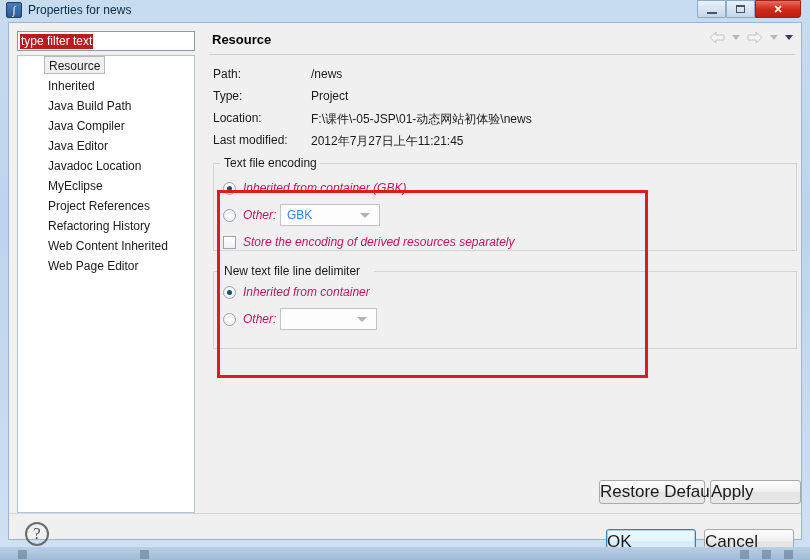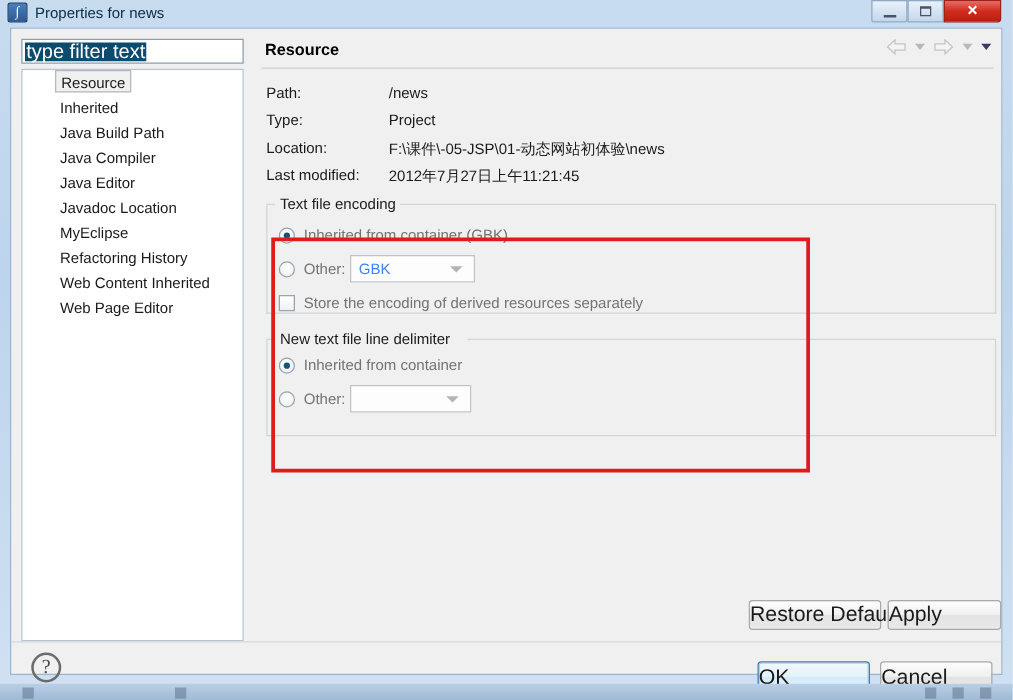--- a/index.html
+++ b/index.html
@@ -114,23 +114,23 @@
     width: 178px;
     height: 20px;
     border: 1px solid #8b9bab;
     background: #ffffff;
     box-sizing: border-box;
     padding: 0;
   }
   #filter-text {
     display: inline-block;
     margin: 2px 10px 0 2px;
-    background: #0c4a6e;
+    background: #b91c1c;
     color: #ffffff;
-    font-size: 16px;
+    font-size: 12px;
     line-height: 15px;
     padding: 0 1px;
     white-space: nowrap;
   }
   #tree {
     position: absolute;
     left: 8px; top: 32px;
     width: 178px;
     height: 458px;
     background: #ffffff;
@@ -262,21 +262,22 @@
   .checkbox {
     width: 13px; height: 13px;
     border: 1px solid #9aa4ae;
     background: linear-gradient(to bottom, #ffffff, #eef1f4);
     box-sizing: border-box;
     flex: none;
   }
   .ctl-label {
     margin-left: 7px;
     font-size: 12px;
-    color: #737373;
+    color: #be185d;
+    font-style: italic;
   }
   .combo {
     position: absolute;
     border: 1px solid #c0c4c8;
     background: #fdfdfd;
     box-sizing: border-box;
     display: flex;
     align-items: center;
   }
   .combo .combo-val {
@@ -391,20 +392,21 @@
     </div>
 
     <div id="tree">
         <div class="tree-row"><div class="tree-item selected">Resource</div></div>
         <div class="tree-row"><div class="tree-item">Inherited</div></div>
         <div class="tree-row"><div class="tree-item">Java Build Path</div></div>
         <div class="tree-row"><div class="tree-item">Java Compiler</div></div>
         <div class="tree-row"><div class="tree-item">Java Editor</div></div>
         <div class="tree-row"><div class="tree-item">Javadoc Location</div></div>
         <div class="tree-row"><div class="tree-item">MyEclipse</div></div>
+        <div class="tree-row"><div class="tree-item">Project References</div></div>
         <div class="tree-row"><div class="tree-item">Refactoring History</div></div>
         <div class="tree-row"><div class="tree-item">Web Content Inherited</div></div>
         <div class="tree-row"><div class="tree-item">Web Page Editor</div></div>
       </div>
 
     <div id="content">
 
       <div id="pane-header">
         <div id="pane-title">Resource</div>
         <div id="navbar">

